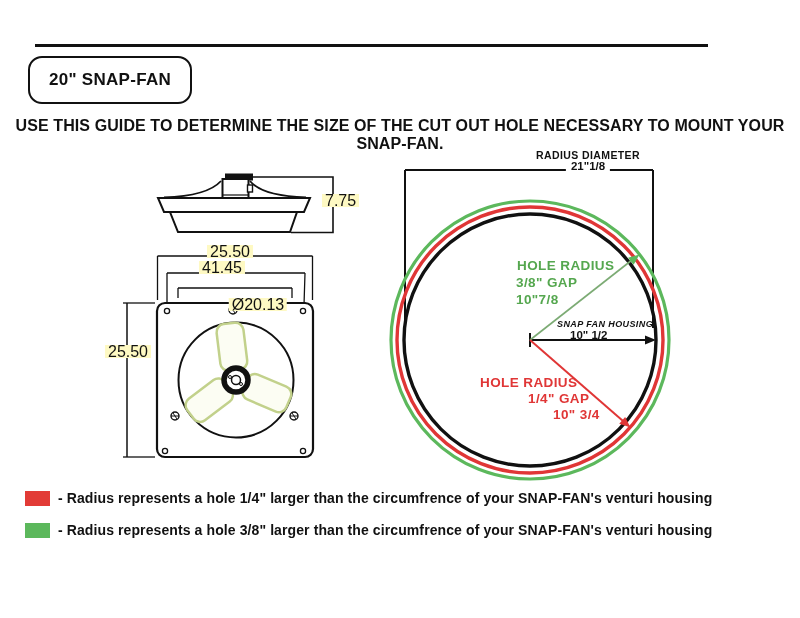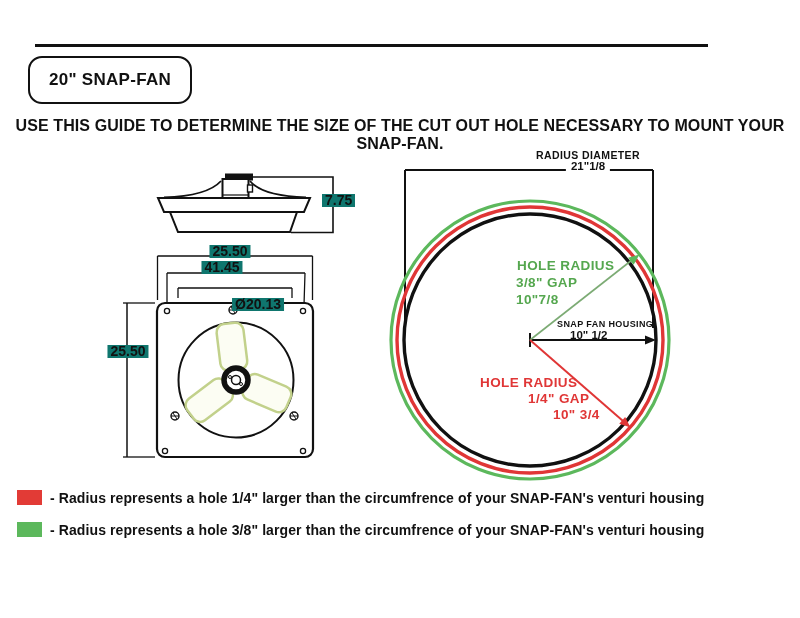--- a/index.html
+++ b/index.html
@@ -17,30 +17,30 @@
   #badge{
     left:28px;top:56px;width:160px;height:44px;border:2.5px solid #111;
     border-radius:14px;background:#fff;display:flex;align-items:center;justify-content:center;
   }
   #badge span{font-size:17px;font-weight:bold;letter-spacing:.3px;}
   #instruction{
     left:0;top:117px;width:800px;text-align:center;font-size:16px;font-weight:bold;
     letter-spacing:.1px;
   }
   .dim-label{
-    font-size:14px;font-weight:bold;background:#0f766e;padding:0 3px;line-height:13px;
+    font-size:16px;font-weight:normal;background:#fef9c3;padding:0 3px;line-height:13px;
     white-space:nowrap;
   }
   .green-label{color:#55a74f;font-size:13.5px;font-weight:bold;letter-spacing:.4px;white-space:nowrap;}
   .red-label{color:#e03636;font-size:13.5px;font-weight:bold;letter-spacing:.4px;white-space:nowrap;}
-  .housing-label{font-size:9px;font-weight:bold;letter-spacing:.4px;white-space:nowrap;}
+  .housing-label{font-size:9px;font-weight:bold;letter-spacing:.4px;white-space:nowrap;font-style:italic;}
   .housing-val{font-size:11.5px;font-weight:bold;white-space:nowrap;}
   .ad-label{font-size:10.5px;font-weight:bold;letter-spacing:.4px;white-space:nowrap;}
   .ad-val{font-size:11.5px;font-weight:bold;background:#fff;padding:0 5px;white-space:nowrap;}
-  .legend-row{left:17px;width:760px;height:16px;display:flex;align-items:flex-start;}
+  .legend-row{left:25px;width:760px;height:16px;display:flex;align-items:center;}
   .legend-sq{width:25px;height:15px;flex:0 0 25px;margin-right:8px;}
   .sq-red{background:#e23b36;}
   .sq-green{background:#5cb85c;}
   .legend-text{font-size:14px;font-weight:bold;letter-spacing:.1px;white-space:nowrap;}
   svg{display:block;}
 </style>
 </head>
 <body>
 
 <div id="canvas">

